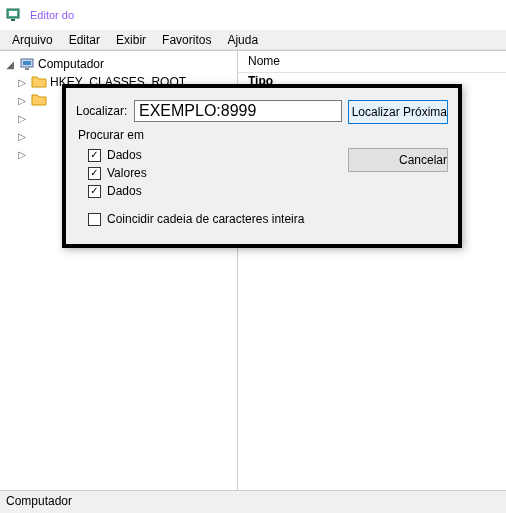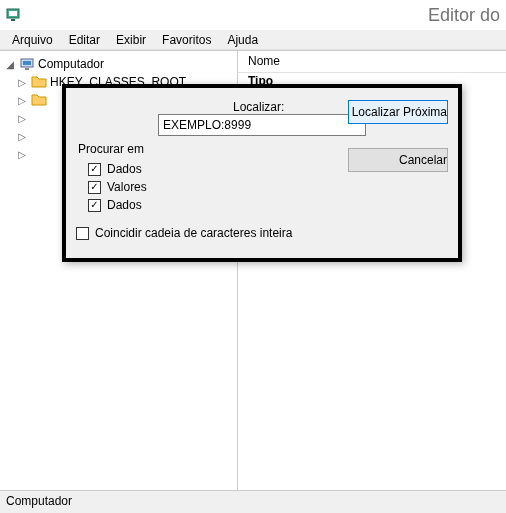--- a/index.html
+++ b/index.html
@@ -1,20 +1,20 @@
 <!DOCTYPE html>
 <html><head>
 <meta charset="utf-8">
 <style>
 * { box-sizing: border-box; margin: 0; padding: 0; font-family: "Segoe UI", Tahoma, sans-serif; font-size: 12px; }
 body { background: #f0f0f0; width: 506px; height: 513px; overflow: hidden; position: relative; }
 
 .titlebar { height: 30px; background: #fff; display: flex; align-items: center; padding-left: 6px; }
 .titlebar-icon { width: 16px; height: 16px; margin-right: 8px; }
-.titlebar-title { flex: 1; text-align: right; padding-right: 6px; color: #737373; font-size: 18px; }
+.titlebar-title { flex: 1; padding-right: 6px; color: #8b5cf6; font-size: 11px; }
 
 .menubar { height: 20px; background: #f0f0f0; display: flex; align-items: center; padding: 0 4px; border-bottom: 1px solid #e0e0e0; }
 .menubar-item { padding: 2px 8px; color: #000; cursor: default; }
 
 .content { display: flex; height: 440px; background: #fff; border-top: 1px solid #ccc; }
 .tree-panel { width: 238px; border-right: 1px solid #ccc; padding: 4px 2px; background: #fff; }
 .tree-node { display: flex; align-items: center; height: 18px; padding-left: 2px; }
 .tree-toggle { width: 12px; text-align: center; color: #666; font-size: 10px; cursor: default; }
 .tree-icon { width: 16px; height: 16px; margin: 0 3px; }
 .tree-label { color: #000; white-space: nowrap; }
@@ -27,30 +27,30 @@
 .list-col.c1 { width: 120px; }
 .list-col.c2 { width: 110px; font-weight: bold; }
 .list-col.c3 { flex: 1; }
 
 .statusbar { height: 22px; background: #f0f0f0; border-top: 1px solid #ccc; padding: 3px 6px; color: #000; }
 
 .dialog { position: absolute; left: 62px; top: 84px; width: 400px; background: #000; padding: 4px; box-shadow: 2px 2px 8px rgba(0,0,0,0.3); }
 .dlg-title { height: 26px; display: flex; align-items: center; justify-content: center; position: relative; color: #999; font-size: 12px; }
 .dlg-close { position: absolute; right: 0; top: 0; width: 40px; height: 22px; background: #c75050; color: #fff; display: flex; align-items: center; justify-content: center; font-size: 13px; cursor: default; }
 .dlg-body { background: #f0f0f0; padding: 12px 10px 14px 10px; position: relative; min-height: 150px; }
-.dlg-row { display: flex; align-items: center; margin-bottom: 6px; flex-direction: column; }
+.dlg-row { display: flex; align-items: center; margin-bottom: 6px; }
 .dlg-label { width: 58px; color: #000; }
-.dlg-input { width: 208px; height: 22px; border: 1px solid #7a7a7a; background: #fff; padding: 8px 4px; font-size: 12px; }
+.dlg-input { width: 208px; height: 22px; border: 1px solid #7a7a7a; background: #fff; padding: 8px 4px; font-size: 16px; }
 .dlg-btn { position: absolute; right: 10px; width: 100px; height: 24px; background: #e1e1e1; border: 1px solid #adadad; color: #000; cursor: default; text-align: right; line-height: 22px; }
 .dlg-btn.primary { top: 12px; border: 1px solid #0078d7; background: #e5f1fb; }
 .dlg-btn.secondary { top: 44px; margin-top: 16px; }
 .dlg-group { margin-top: 6px; margin-left: 2px; }
 .dlg-group-title { color: #000; margin-bottom: 6px; }
 .dlg-check-row { display: flex; align-items: center; margin: 4px 0 4px 10px; }
-.dlg-check-row.outer { margin-left: 0; margin-top: 14px; }
+.dlg-check-row.outer { margin-left: 12px; margin-top: 14px; }
 .chk { width: 13px; height: 13px; border: 1px solid #333; background: #fff; margin-right: 6px; display: flex; align-items: center; justify-content: center; font-size: 10px; line-height: 1; color: #000; }
 
 .computer-icon { display:inline-block; }
 .folder-icon { display:inline-block; }
 </style>
 </head>
 <body>
 
 <div class="titlebar">
   <span class="titlebar-icon">

